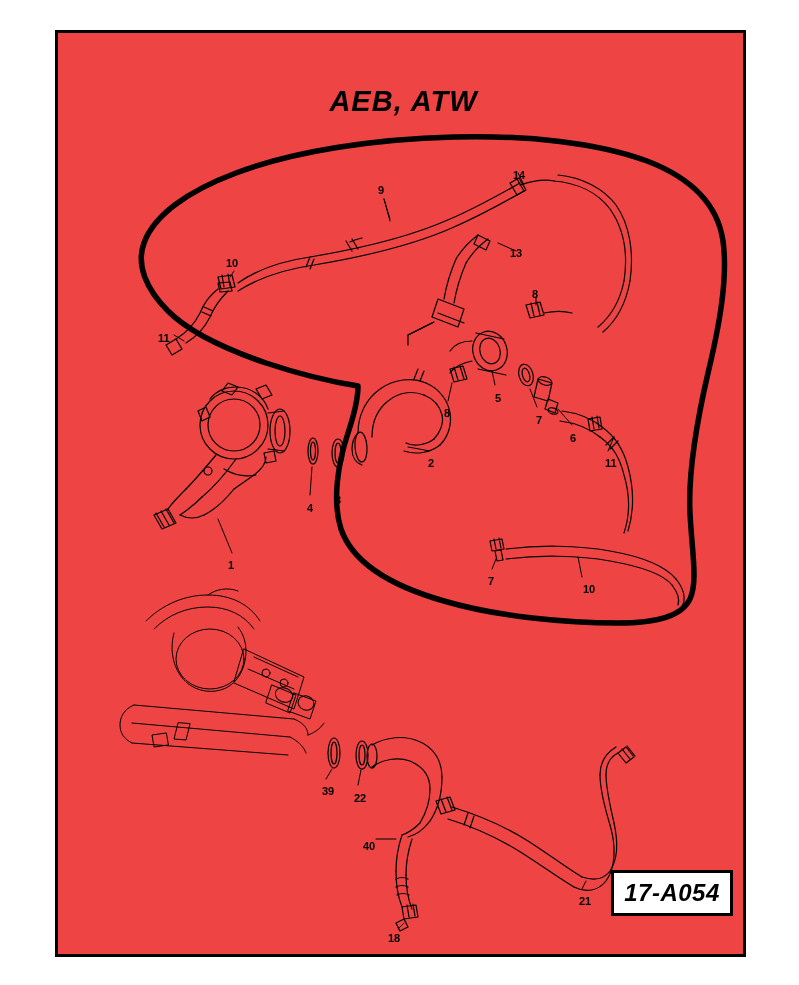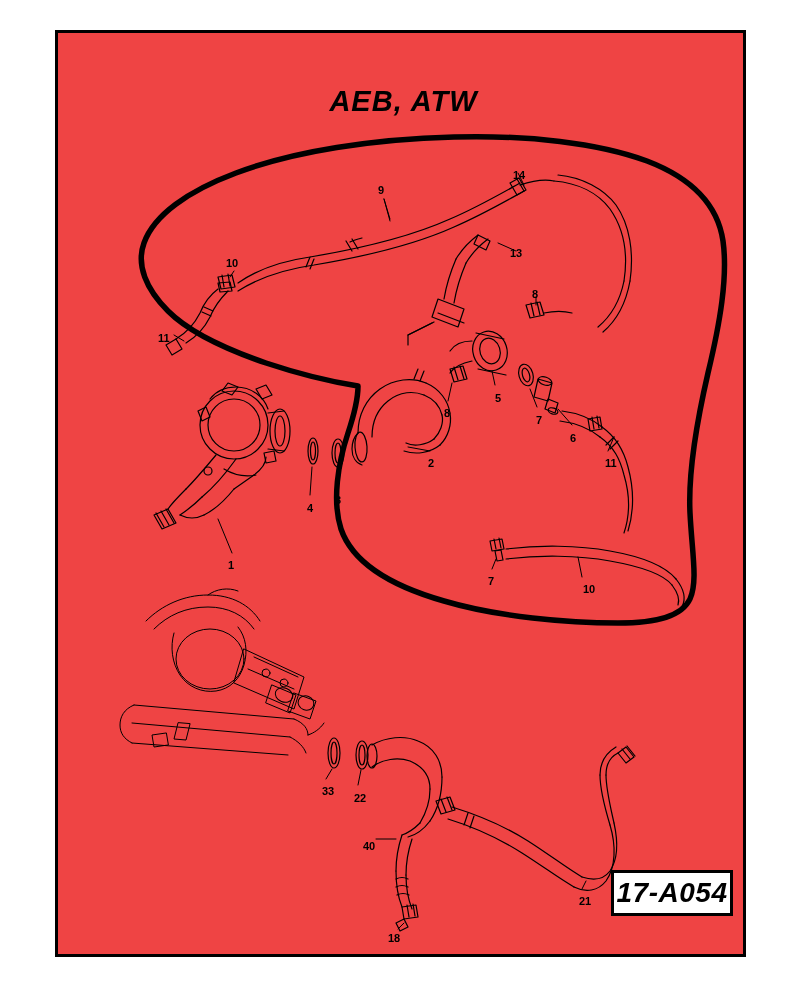--- a/index.html
+++ b/index.html
@@ -51,21 +51,21 @@
     width: 122px;
     height: 46px;
     border: 3px solid #000000;
     box-sizing: border-box;
     background: #ffffff;
     display: flex;
     align-items: center;
     justify-content: center;
   }
   #part-number-box span {
-    font-size: 28px;
+    font-size: 24px;
     font-weight: bold;
     font-style: italic;
     letter-spacing: 0.5px;
     color: #000000;
   }
   
   #drawing {
     position: absolute;
     left: 0;
     top: 0;
@@ -346,21 +346,21 @@
     <div class="callout" style="left:437px; top:360px;">5</div>
     <div class="callout" style="left:478px; top:382px;">7</div>
     <div class="callout" style="left:512px; top:400px;">6</div>
     <div class="callout" style="left:547px; top:425px;">11</div>
     <div class="callout" style="left:370px; top:425px;">2</div>
     <div class="callout" style="left:277px; top:462px;">3</div>
     <div class="callout" style="left:249px; top:470px;">4</div>
     <div class="callout" style="left:170px; top:527px;">1</div>
     <div class="callout" style="left:430px; top:543px;">7</div>
     <div class="callout" style="left:525px; top:551px;">10</div>
-    <div class="callout" style="left:264px; top:753px;">33</div>
+    <div class="callout" style="left:264px; top:753px;">39</div>
     <div class="callout" style="left:296px; top:760px;">22</div>
     <div class="callout" style="left:305px; top:808px;">40</div>
     <div class="callout" style="left:330px; top:900px;">18</div>
     <div class="callout" style="left:521px; top:863px;">21</div>
 
     <div id="part-number-box">
       <span>17-A054</span>
     </div>
 
   </div>

